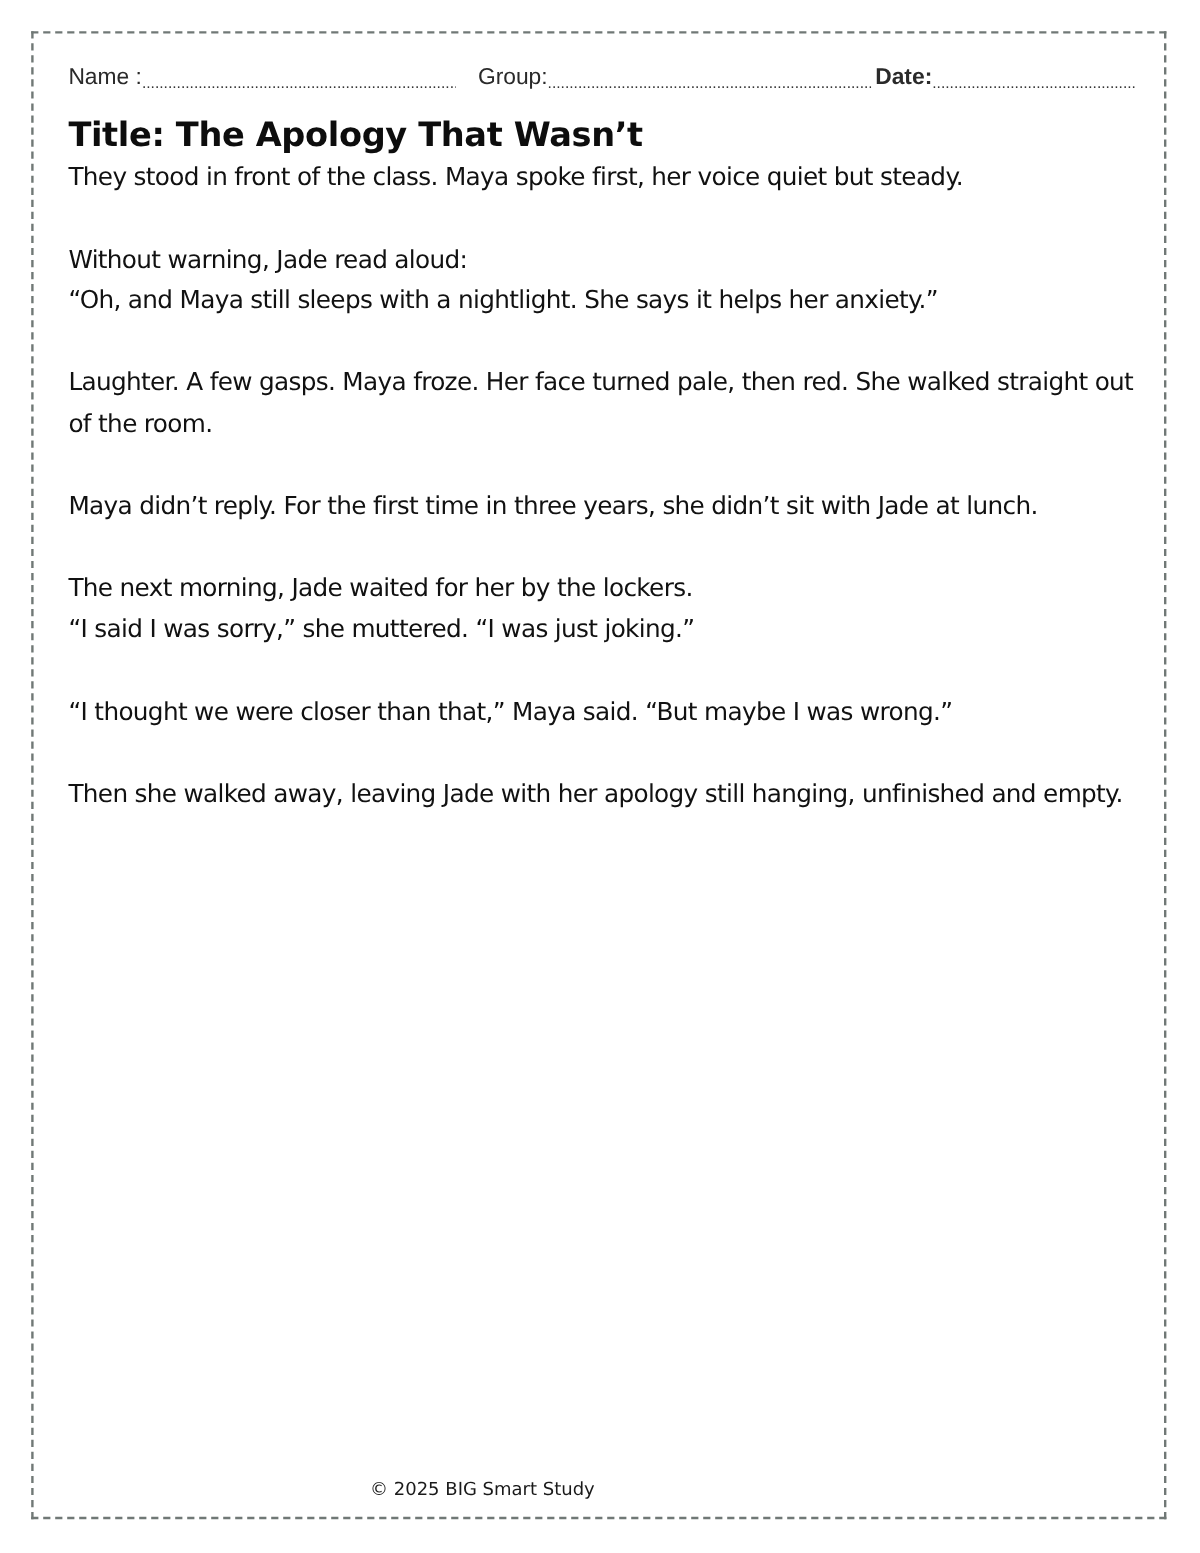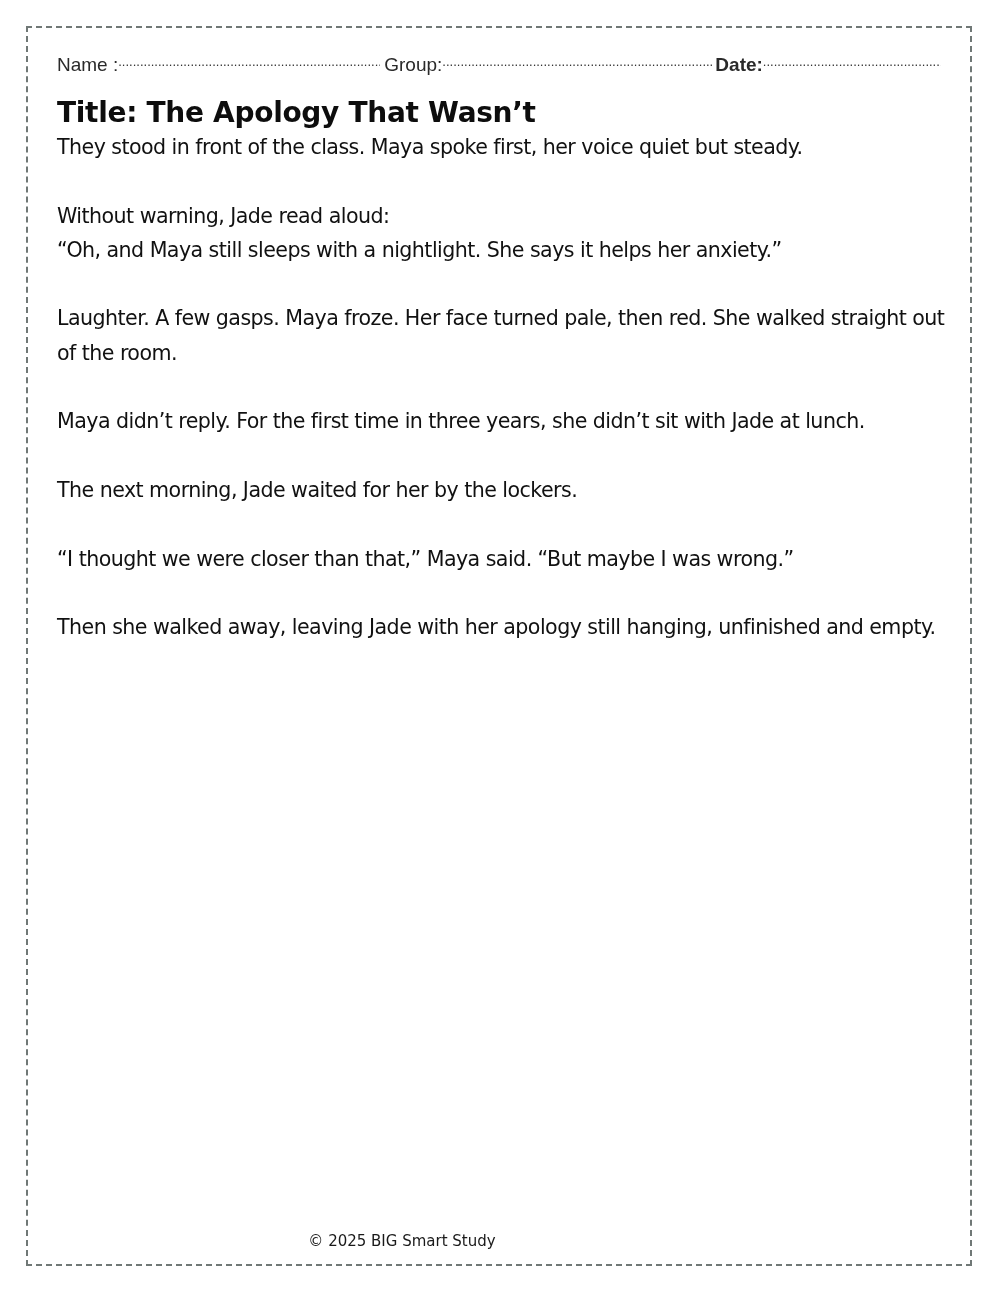--- a/index.html
+++ b/index.html
@@ -26,39 +26,39 @@
     }
     .header-line {
       position: absolute;
       left: 57px;
       top: 54px;
       width: 890px;
       font-family: "Liberation Sans", sans-serif;
       font-size: 19px;
       color: #2a2a2a;
       display: flex;
-      align-items: flex-start;
+      align-items: flex-end;
       white-space: nowrap;
       overflow: hidden;
     }
     .field-label { flex: 0 0 auto; }
     .dots {
       flex: 1 1 auto;
       overflow: hidden;
       font-size: 13px;
       letter-spacing: 0px;
       color: #333;
     }
     .dots::before {
       content: "..........................................................................................................................................................................";
     }
     .dots.name-dots { flex: 0 0 262px; }
     .dots.group-dots { flex: 0 0 270px; }
     .dots.date-dots { flex: 0 0 178px; }
-    .field-label.group-label { margin-left: 4px; }
+    .field-label.group-label { margin-left: 18px; }
     .field-label.date-label { margin-left: 3px; font-weight: bold; }
     .title {
       position: absolute;
       left: 57px;
       top: 96px;
       font-family: "DejaVu Sans", sans-serif;
       font-weight: bold;
       font-size: 28px;
       letter-spacing: -0.3px;
       color: #0d0d0d;
@@ -117,20 +117,21 @@
     <span class="line">“Oh, and Maya still sleeps with a nightlight. She says it helps her anxiety.”</span>
   </p>
   <p>
     <span class="line">Laughter. A few gasps. Maya froze. Her face turned pale, then red. She walked straight out of the room.</span>
   </p>
   <p>
     <span class="line">Maya didn’t reply. For the first time in three years, she didn’t sit with Jade at lunch.</span>
   </p>
   <p>
     <span class="line">The next morning, Jade waited for her by the lockers.</span>
+    <span class="line">“I said I was sorry,” she muttered. “I was just joking.”</span>
   </p>
   <p>
     <span class="line">“I thought we were closer than that,” Maya said. “But maybe I was wrong.”</span>
   </p>
   <p>
     <span class="line">Then she walked away, leaving Jade with her apology still hanging, unfinished and empty.</span>
   </p>
 </div>
 
 <div class="footer">© 2025 BIG Smart Study</div>

